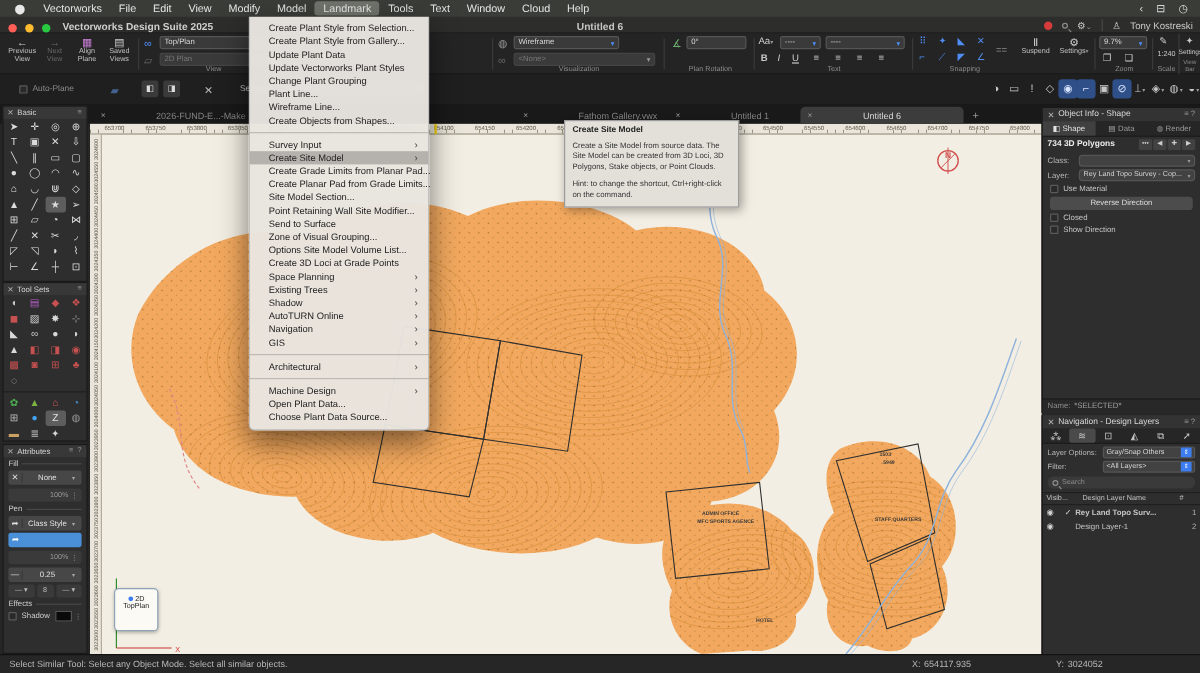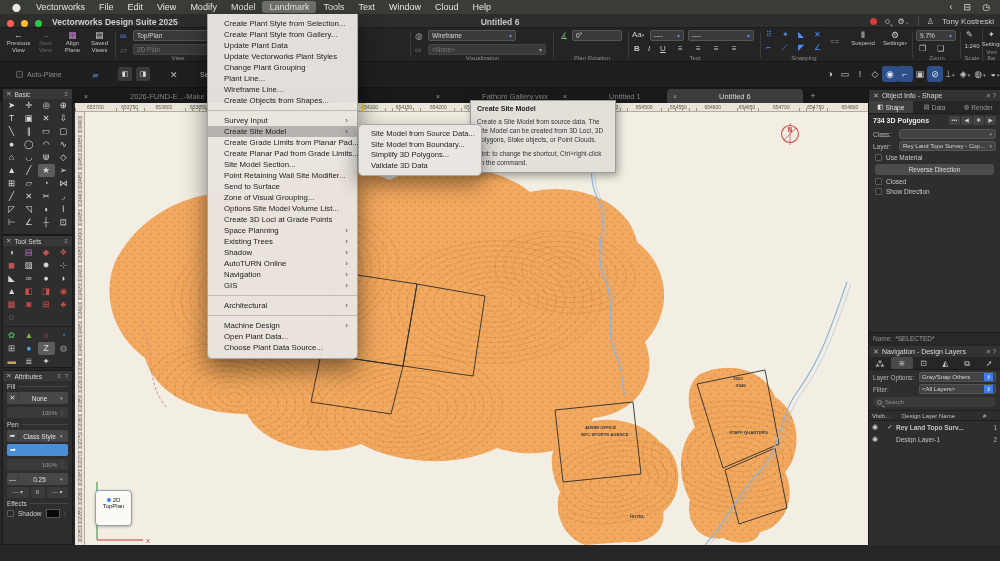--- a/index.html
+++ b/index.html
@@ -786,20 +786,31 @@
         </div>
         <div class="lrow">
           <span class="eye">◉</span>
           <span class="ck"></span>
           <span class="nm">Design Layer-1</span>
           <span class="num">2</span>
         </div>
       </div>
   </div>
 
+  <div class="statusbar">
+    <span class="msg">Select Similar Tool:  Select any Object Mode. Select all similar objects.</span>
+    <span class="coord" style="left:760px;">
+        <span>X:</span>
+        <span>654117.935</span>
+      </span>
+    <span class="coord" style="left:880px;">
+        <span>Y:</span>
+        <span>3024052</span>
+      </span>
+  </div>
 
   <div class="ddmenu" id="landmark-menu">
       <div class="mitem">
         <span>Create Plant Style from Selection...</span>
       </div>
       <div class="mitem">
         <span>Create Plant Style from Gallery...</span>
       </div>
       <div class="mitem">
         <span>Update Plant Data</span>
@@ -887,26 +898,20 @@
         <span class="arr">›</span>
       </div>
       <div class="mitem">
         <span>Open Plant Data...</span>
       </div>
       <div class="mitem">
         <span>Choose Plant Data Source...</span>
       </div>
     </div>
 
-  <div class="submenu" id="site-submenu">
-      <div class="smitem">Site Model from Source Data...</div>
-      <div class="smitem">Site Model from Boundary...</div>
-      <div class="smitem">Simplify 3D Polygons...</div>
-      <div class="smitem">Validate 3D Data</div>
-    </div>
 
   <div class="tooltip">
     <div class="tt">Create Site Model</div>
     <div class="tb">Create a Site Model from source data. The Site Model can be created from 3D Loci, 3D Polygons, Stake objects, or Point Clouds.</div>
     <div class="th">Hint: to change the shortcut, Ctrl+right-click on the command.</div>
   </div>
 
 </div>
 
 </body></html>

